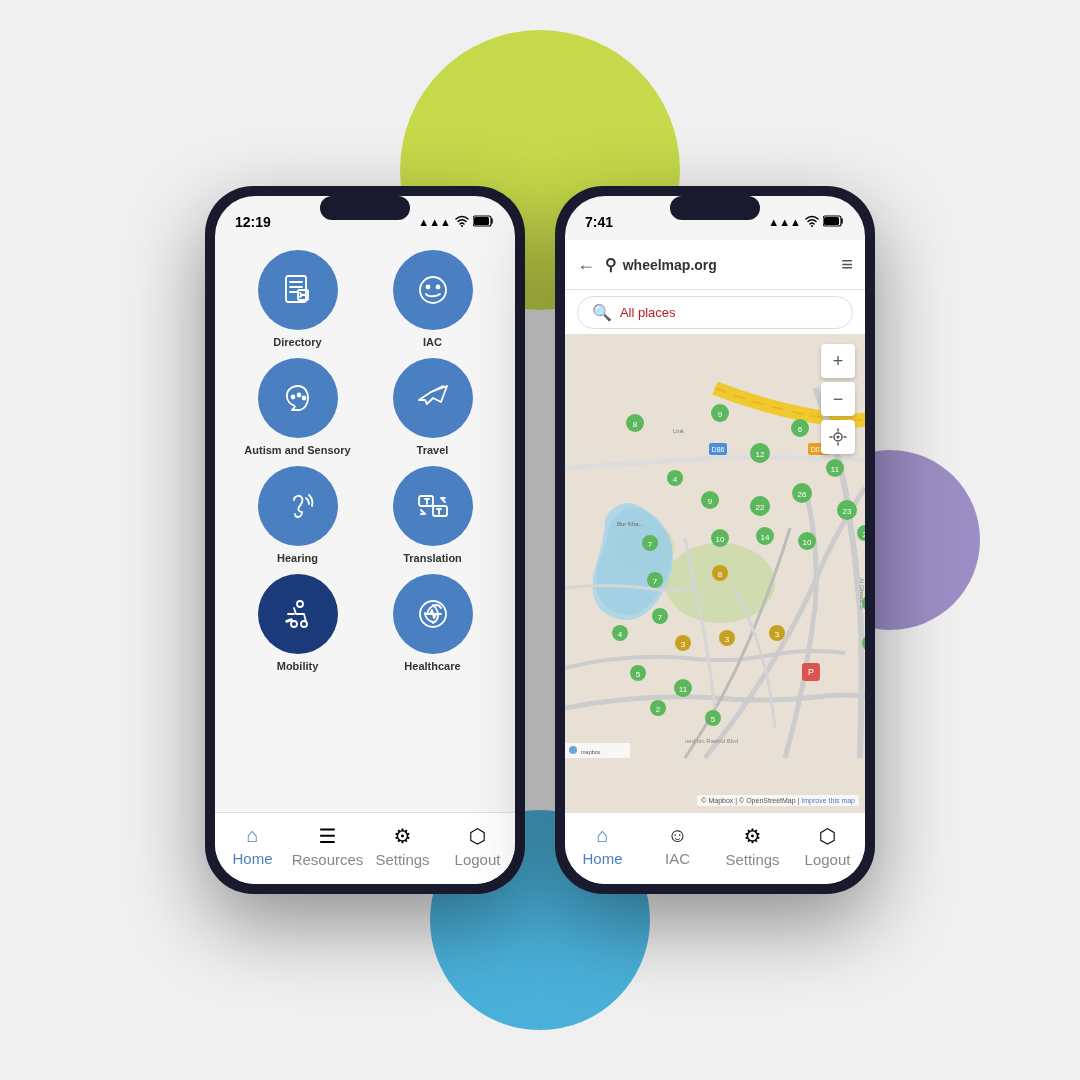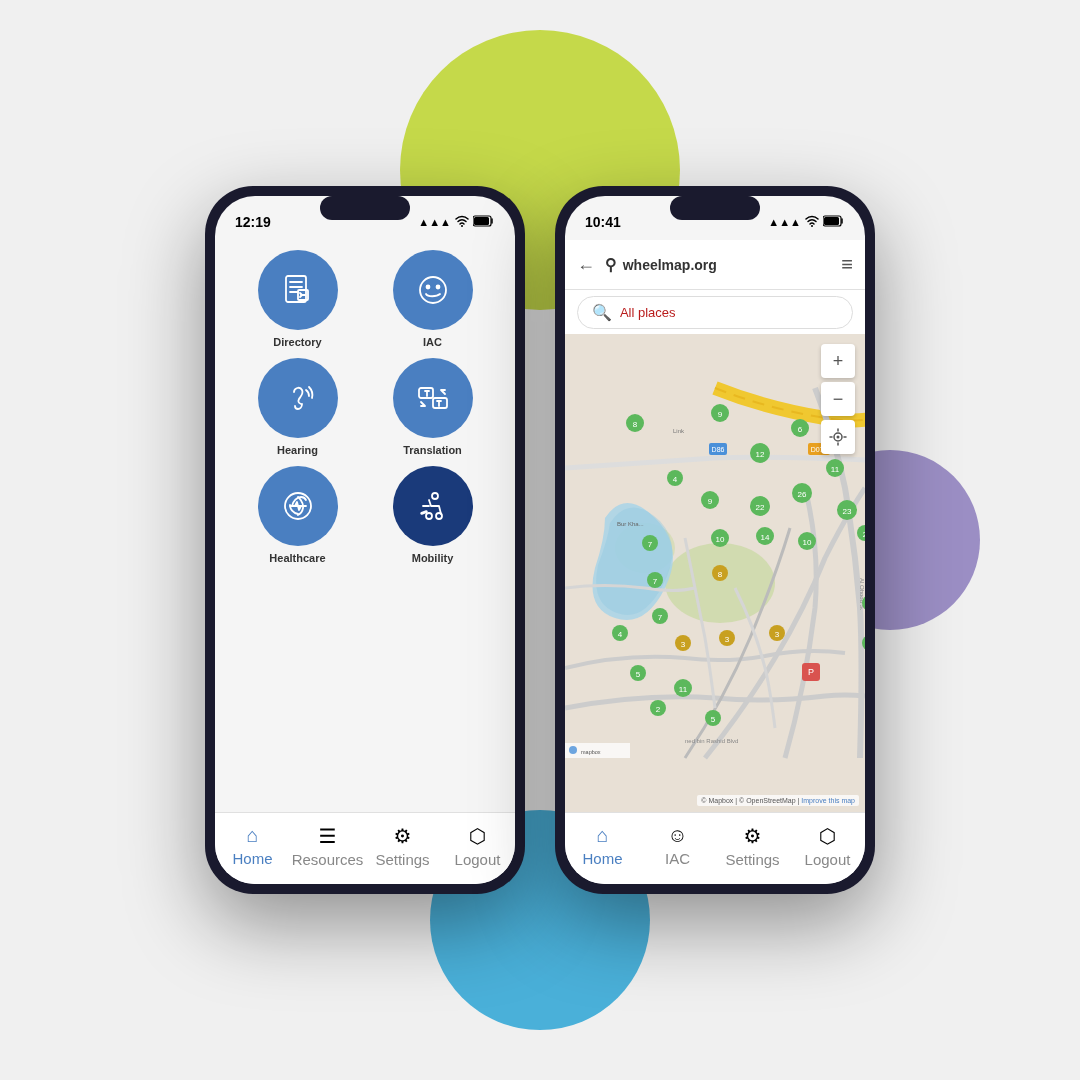--- a/index.html
+++ b/index.html
@@ -337,21 +337,41 @@
               <svg class="icon-svg" viewBox="0 0 36 36">
                 <circle cx="18" cy="18" r="13"></circle>
                 <circle cx="13" cy="15" r="1.5" fill="white"></circle>
                 <circle cx="23" cy="15" r="1.5" fill="white"></circle>
                 <path d="M11 22c1.5 3 10.5 3 14 0" stroke-linecap="round"></path>
               </svg>
             </div>
             <span class="app-item-label">IAC</span>
           </div>
 
-
+          <div class="app-item">
+            <div class="app-icon-circle">
+              <svg class="icon-svg" viewBox="0 0 36 36">
+                <path d="M18 6c-7 0-12 5-11 11 0.5 4 3 7 7 8.5 1 .4 1 1.5 0 2.5l-2 2h8c4-1 8-5 8-12 0-7-4-12-10-12z"></path>
+                <circle cx="13" cy="17" r="1.5" fill="white"></circle>
+                <circle cx="19" cy="15" r="1.5" fill="white"></circle>
+                <circle cx="24" cy="18" r="1.5" fill="white"></circle>
+              </svg>
+            </div>
+            <span class="app-item-label">Autism and Sensory</span>
+          </div>
+
+          <div class="app-item">
+            <div class="app-icon-circle">
+              <svg class="icon-svg" viewBox="0 0 36 36">
+                <path d="M4 20l12-8 16-6-6 16-8-4-6 6-2-4z"></path>
+                <line x1="16" y1="12" x2="28" y2="6"></line>
+              </svg>
+            </div>
+            <span class="app-item-label">Travel</span>
+          </div>
 
           <div class="app-item">
             <div class="app-icon-circle">
               <svg class="icon-svg" viewBox="0 0 36 36">
                 <path d="M14 12c0-4 6-6 8-2s-2 7-3 9c-1 2-1 4 2 5"></path>
                 <path d="M22 24c0 3-2 5-4 5s-3-1-3-3"></path>
                 <path d="M26 10c2 1.5 3 4 3 6"></path>
                 <path d="M29 7c3 3 4 7 3 11"></path>
               </svg>
             </div>
@@ -369,48 +389,48 @@
                 <line x1="10" y1="11" x2="14" y2="11"></line>
                 <line x1="12" y1="11" x2="12" y2="16"></line>
                 <line x1="22" y1="21" x2="26" y2="21"></line>
                 <line x1="24" y1="21" x2="24" y2="26"></line>
               </svg>
             </div>
             <span class="app-item-label">Translation</span>
           </div>
 
           <div class="app-item">
+            <div class="app-icon-circle dark">
+              <svg class="icon-svg" viewBox="0 0 36 36">
+                <circle cx="20" cy="8" r="3"></circle>
+                <path d="M14 12l2 6h8l2 8"></path>
+                <circle cx="14" cy="28" r="3"></circle>
+                <circle cx="24" cy="28" r="3"></circle>
+                <path d="M8 18l6 0"></path>
+                <rect x="6" y="24" width="6" height="1" rx="0.5" transform="rotate(-20 9 24.5)"></rect>
+              </svg>
+            </div>
+            <span class="app-item-label">Mobility</span>
+          </div>
+
+          <div class="app-item">
             <div class="app-icon-circle">
               <svg class="icon-svg" viewBox="0 0 36 36">
                 <circle cx="18" cy="18" r="13"></circle>
                 <path d="M12 18c1-5 5-9 9-9 2 0 4 1 5 3" fill="none"></path>
                 <path d="M10 17c0 4 3 8 8 9" fill="none"></path>
                 <path d="M18 9c0 0 6 5 5 11-0.5 3-3 6-5 7"></path>
                 <line x1="10" y1="18" x2="26" y2="18"></line>
                 <path d="M14 13l-3 3-1 4 3 4 4 2 4-1 3-4-1-4-3-3" fill="none" stroke="none"></path>
                 <path d="M11 18h4l2-4 2 8 2-4h4" stroke-linecap="round" stroke-linejoin="round"></path>
               </svg>
             </div>
             <span class="app-item-label">Healthcare</span>
           </div>
 
-          <div class="app-item">
-            <div class="app-icon-circle dark">
-              <svg class="icon-svg" viewBox="0 0 36 36">
-                <circle cx="20" cy="8" r="3"></circle>
-                <path d="M14 12l2 6h8l2 8"></path>
-                <circle cx="14" cy="28" r="3"></circle>
-                <circle cx="24" cy="28" r="3"></circle>
-                <path d="M8 18l6 0"></path>
-                <rect x="6" y="24" width="6" height="1" rx="0.5" transform="rotate(-20 9 24.5)"></rect>
-              </svg>
-            </div>
-            <span class="app-item-label">Mobility</span>
-          </div>
-
 
         </div>
       </div>
 
       <div class="tab-bar">
         <div class="tab-item">
           <span class="tab-icon active">⌂</span>
           <span class="tab-label active">Home</span>
         </div>
         <div class="tab-item">
@@ -428,21 +448,21 @@
       </div>
 
     </div>
   </div>
 
   <div class="phone">
     <div class="notch"></div>
     <div class="phone-screen">
 
       <div class="status-bar">
-        <span class="status-time">10:41</span>
+        <span class="status-time">7:41</span>
         <div class="status-icons">
           <span>▲▲▲</span>
           <span>
             <svg width="14" height="12" viewBox="0 0 14 12" fill="none">
               <path d="M1 4c1.5-1.5 3.7-2.5 6-2.5s4.5 1 6 2.5" stroke="#000" stroke-width="1.5" stroke-linecap="round"></path>
               <path d="M3 6.5c1.1-1.1 2.7-1.8 4-1.8s2.9.7 4 1.8" stroke="#000" stroke-width="1.5" stroke-linecap="round"></path>
               <path d="M5 9c.6-.6 1.3-1 2-1s1.4.4 2 1" stroke="#000" stroke-width="1.5" stroke-linecap="round"></path>
               <circle cx="7" cy="11" r="1" fill="#000"></circle>
             </svg>
           </span>

